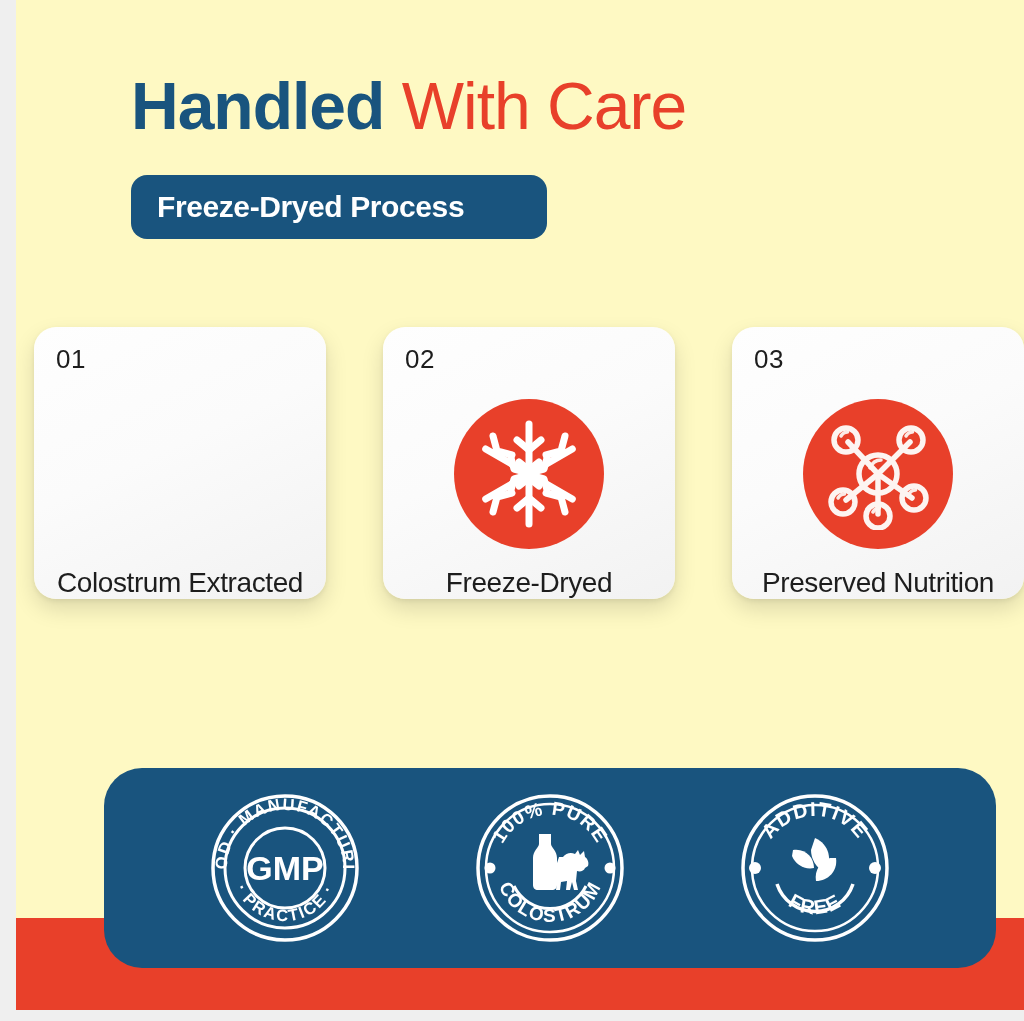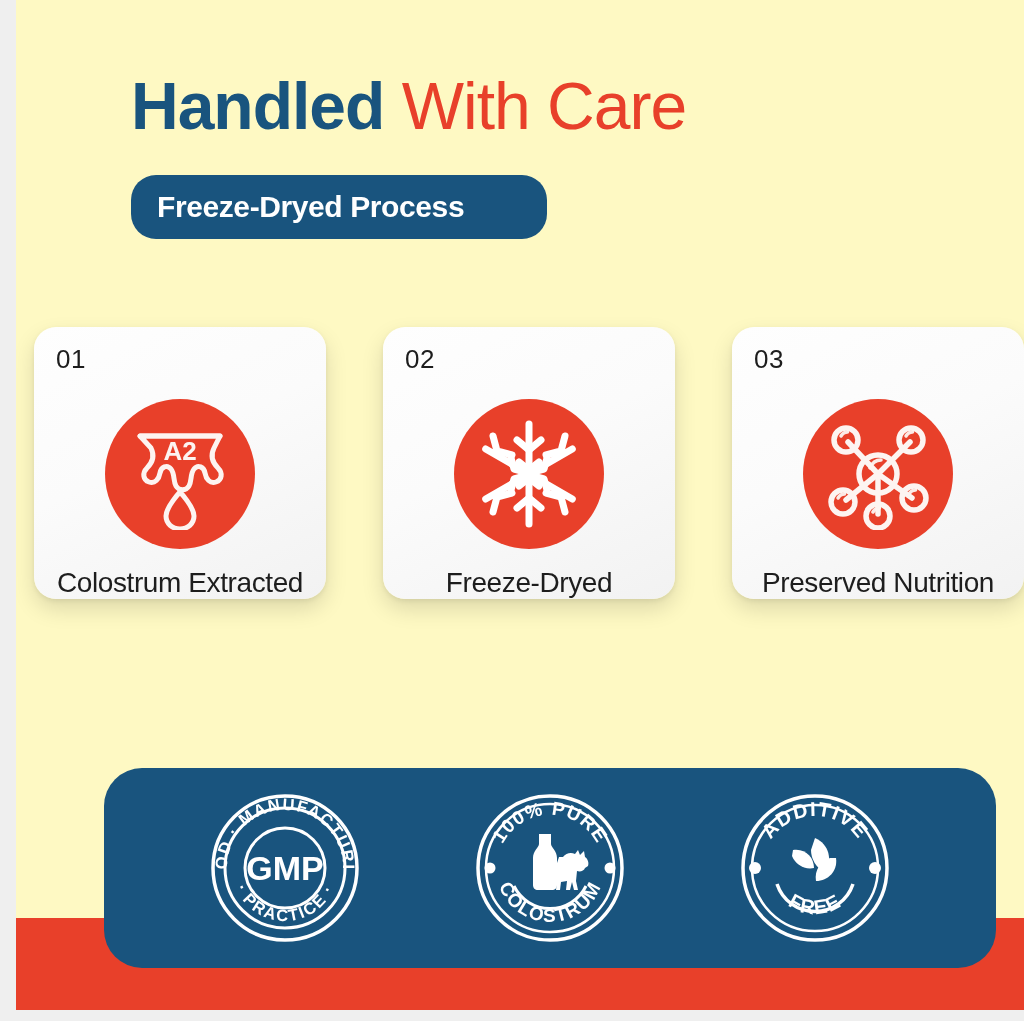--- a/index.html
+++ b/index.html
@@ -43,21 +43,21 @@
   }
 
   
   .subbadge {
     position: absolute;
     left: 115px;
     top: 175px;
     width: 416px;
     height: 64px;
     background: #19547e;
-    border-radius: 25px;
+    border-radius: 16px;
     display: flex;
     align-items: center;
     padding-left: 26px;
   }
   .subbadge-label {
     color: #ffffff;
     font-size: 30px;
     font-weight: 700;
     letter-spacing: -0.4px;
   }
@@ -161,30 +161,20 @@
   </h1>
 
   <div class="subbadge">
     <span class="subbadge-label">Freeze-Dryed Process</span>
   </div>
 
   <div class="cards">
 
     <div class="card">
       <span class="card-number">01</span>
-      <div class="icon-circle">
-        <svg width="108" height="112" viewBox="0 0 108 112" fill="none">
-          <path d="M14 18 H94 L88 30 C84 38 86 44 92 50 C97 55 96 62 90 64 C84 66 80 61 79 55
-                   C78 49 72 46 68 51 C64 56 66 63 63 68 C60 73 53 73 50 68 C47 63 49 56 45 51
-                   C41 46 35 49 34 55 C33 61 29 66 23 64 C17 62 16 55 21 50 C27 44 29 38 25 30 Z" fill="none" stroke="#fdf4f1" stroke-width="5" stroke-linejoin="round" stroke-linecap="round"></path>
-          <line x1="14" y1="18" x2="94" y2="18" stroke="#fdf4f1" stroke-width="5" stroke-linecap="round"></line>
-          <text x="54" y="42" font-family="&quot;Liberation Sans&quot;, sans-serif" font-size="26" font-weight="700" fill="#fdf4f1" text-anchor="middle">A2</text>
-          <path d="M54 74 C54 74 40 89 40 98 C40 105.5 46.3 111 54 111 C61.7 111 68 105.5 68 98 C68 89 54 74 54 74 Z" fill="none" stroke="#fdf4f1" stroke-width="5" stroke-linejoin="round"></path>
-        </svg>
-      </div>
       <div class="card-label">Colostrum Extracted</div>
     </div>
 
     <div class="card">
       <span class="card-number">02</span>
       <div class="icon-circle">
         <svg width="112" height="112" viewBox="0 0 112 112">
           <g stroke="#ffffff" stroke-width="7" stroke-linecap="round" stroke-linejoin="round" fill="none">
             <g>
               <line x1="56" y1="6" x2="56" y2="106"></line>

